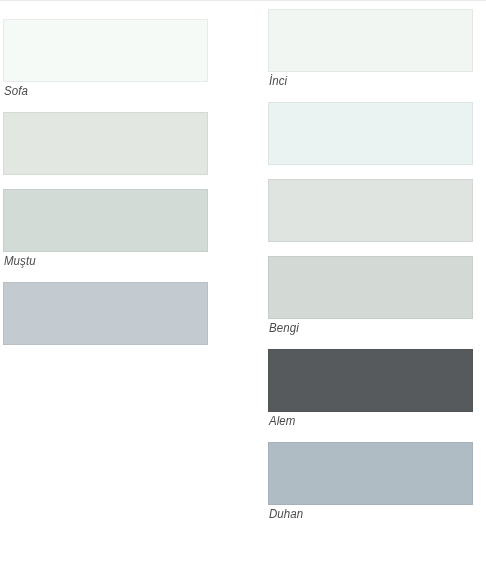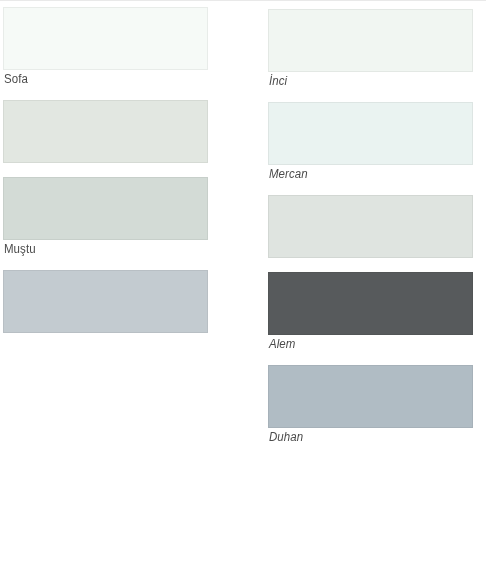--- a/index.html
+++ b/index.html
@@ -32,21 +32,21 @@
     left: 0;
     width: 486px;
     height: 583px;
   }
 
   .column {
     position: absolute;
     top: 0;
     width: 206px;
   }
-  .column-left  { left: 3px;   padding-top: 7px; }
+  .column-left  { left: 3px;   padding-top: 19px; font-style: italic; }
   .column-right { left: 268px; padding-top: 9px; font-style: italic; }
 
   .swatch-cell {
     position: relative;
     width: 206px;
     margin-bottom: 14px;
   }
 
   .swatch-chip {
     width: 205px;
@@ -128,30 +128,33 @@
     <div class="swatch-cell">
       <div class="swatch-chip" style="background-color: rgb(241, 246, 242);"></div>
       <div class="label-row">
         <span class="swatch-label" style="color: rgb(75, 75, 75);">İnci</span>
 
       </div>
     </div>
 
     <div class="swatch-cell">
       <div class="swatch-chip" style="background-color: rgb(234, 243, 241);"></div>
-      <div class="label-row">
-        <span class="swatch-label" style="color: rgb(75, 75, 75);">Mercan</span>
-
-      </div>
     </div>
 
     <div class="swatch-cell">
       <div class="swatch-chip" style="background-color: rgb(223, 228, 224);"></div>
     </div>
 
+    <div class="swatch-cell">
+      <div class="swatch-chip" style="background-color: rgb(211, 218, 213);"></div>
+      <div class="label-row">
+        <span class="swatch-label" style="color: rgb(75, 75, 75);">Bengi</span>
+
+      </div>
+    </div>
 
     <div class="swatch-cell">
       <div class="swatch-chip" style="background-color: rgb(87, 90, 92);"></div>
       <div class="label-row">
         <span class="swatch-label" style="color: rgb(75, 75, 75);">Alem</span>
 
       </div>
     </div>
 
     <div class="swatch-cell">

